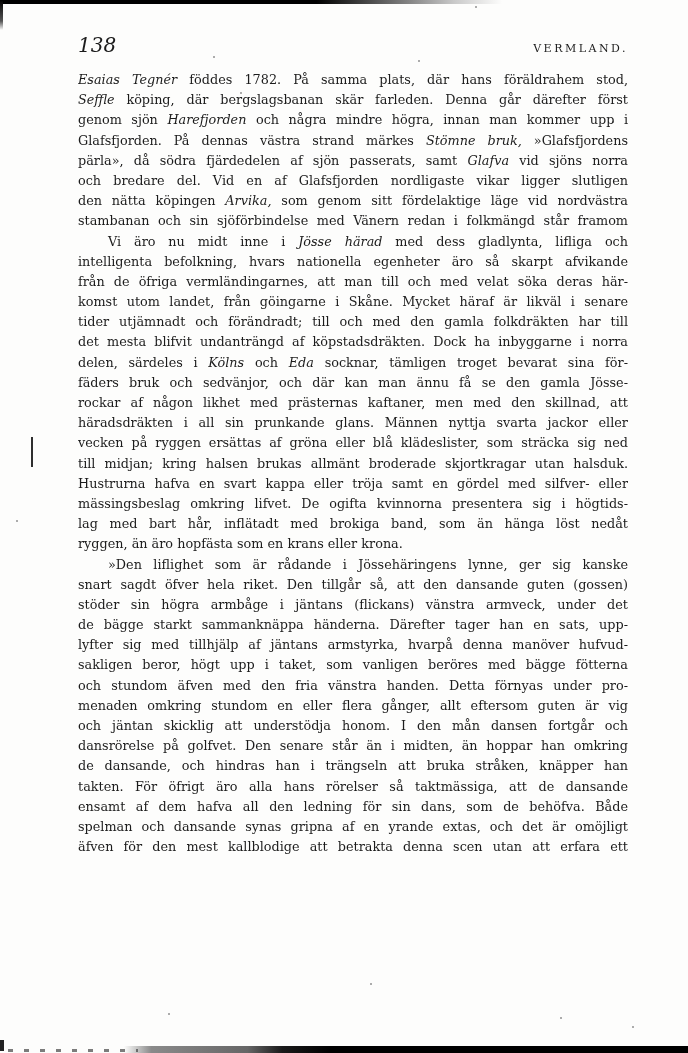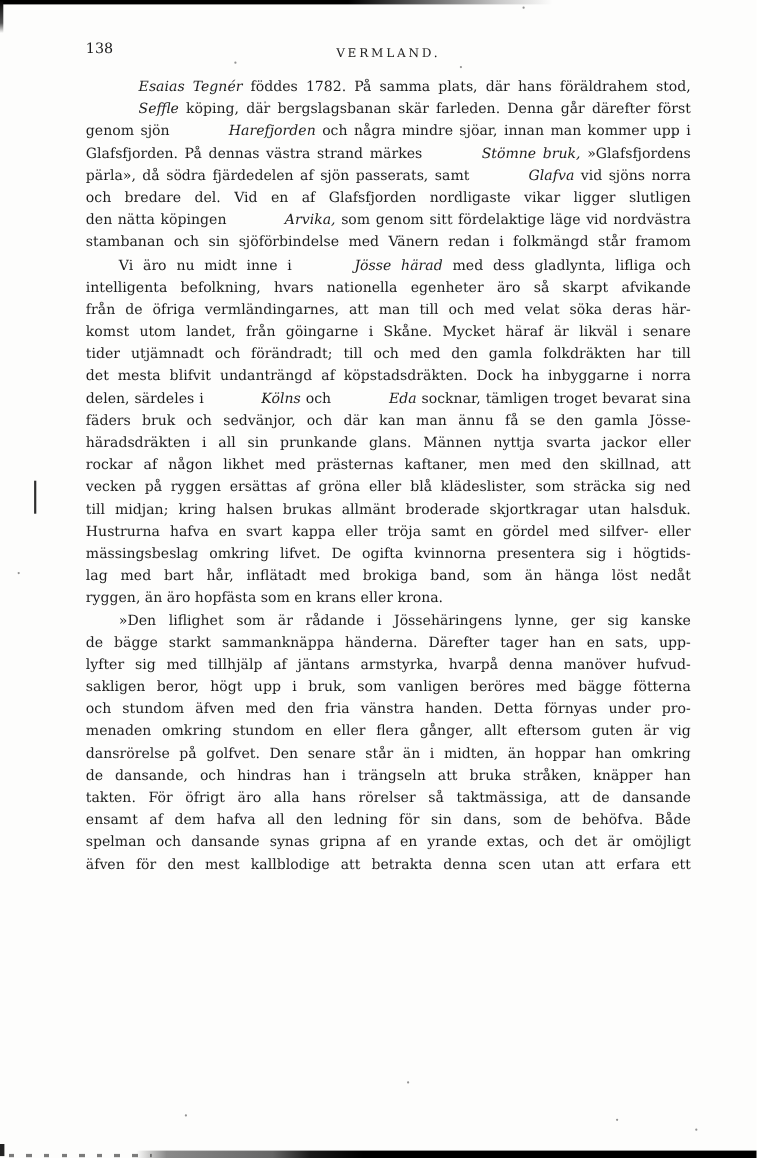--- a/index.html
+++ b/index.html
@@ -7,40 +7,40 @@
     position:relative;
     width:688px; height:1053px;
     background:#fdfdfc;
     overflow:hidden;
     font-family:"DejaVu Serif", serif;
     color:#1c1c1c;
   }
   
   .header-num {
     position:absolute; left:78px; top:36px;
-    font-size:13px; line-height:18px;
+    font-size:20px; line-height:18px;font-style:italic;
   }
   .header-title {
     position:absolute; left:78px; top:42px; width:550px;
-    text-align:center; font-size:11px; letter-spacing:2.5px;
+    text-align:right; font-size:11px; letter-spacing:2.5px;
   }
   
   .text-block {
     position:absolute; left:78px; top:70px; width:550px;
     font-size:12.8px;
   }
   .para { margin:0; }
   .tline {
     height:20.2px; line-height:20.2px;
     text-align:justify; text-align-last:justify;
     overflow:hidden; white-space:normal; hyphens:none;
   }
   .tline.last { text-align-last:left; }
   .tline.indent { text-indent:30px; }
-  .tline i { font-style:italic;margin-left:48px; }
+  .tline i { font-style:italic; }
   
   .top-edge {
     position:absolute; top:0; left:0; width:100%; height:4px;
     background:linear-gradient(90deg,#000 0%,#000 46%,#3a3a3a 52%,#8a8a8a 60%,#c9c9c9 66%,rgba(255,255,255,0) 73%);
   }
   .left-edge {
     position:absolute; top:0; left:0; width:3px; height:30px;
     background:linear-gradient(180deg,#000 0%,#555 70%,rgba(255,255,255,0) 100%);
   }
   .margin-mark {
@@ -87,52 +87,55 @@
   <div class="speck" style="left:560px;top:1017px;"></div>
   <div class="speck" style="left:632px;top:1026px;"></div>
 
   <div class="header-num">138</div>
   <div class="header-title">VERMLAND.</div>
 
   <main class="text-block" id="text-block">
       <div class="para">
         <div class="tline"><i>Esaias Tegnér</i><span> föddes 1782. På samma plats, där hans föräldrahem stod,</span></div>
         <div class="tline"><i>Seffle</i><span> köping, där bergslagsbanan skär farleden. Denna går därefter först</span></div>
-        <div class="tline"><span>genom sjön </span><i>Harefjorden</i><span> och några mindre sjöar, innan man kommer upp i</span></div>
+        <div class="tline"><span>genom sjön </span><i>Harefjorden</i><span> och några mindre högra, innan man kommer upp i</span></div>
         <div class="tline"><span>Glafsfjorden. På dennas västra strand märkes </span><i>Stömne bruk,</i><span> »Glafsfjordens</span></div>
         <div class="tline"><span>pärla», då södra fjärdedelen af sjön passerats, samt </span><i>Glafva</i><span> vid sjöns norra</span></div>
         <div class="tline"><span>och bredare del. Vid en af Glafsfjorden nordligaste vikar ligger slutligen</span></div>
         <div class="tline"><span>den nätta köpingen </span><i>Arvika,</i><span> som genom sitt fördelaktige läge vid nordvästra</span></div>
         <div class="tline"><span>stambanan och sin sjöförbindelse med Vänern redan i folkmängd står framom</span></div>
       </div>
       <div class="para">
         <div class="tline indent"><span>Vi äro nu midt inne i </span><i>Jösse härad</i><span> med dess gladlynta, lifliga och</span></div>
         <div class="tline"><span>intelligenta befolkning, hvars nationella egenheter äro så skarpt afvikande</span></div>
         <div class="tline"><span>från de öfriga vermländingarnes, att man till och med velat söka deras här-</span></div>
         <div class="tline"><span>komst utom landet, från göingarne i Skåne. Mycket häraf är likväl i senare</span></div>
         <div class="tline"><span>tider utjämnadt och förändradt; till och med den gamla folkdräkten har till</span></div>
         <div class="tline"><span>det mesta blifvit undanträngd af köpstadsdräkten. Dock ha inbyggarne i norra</span></div>
         <div class="tline"><span>delen, särdeles i </span><i>Kölns</i><span> och </span><i>Eda</i><span> socknar, tämligen troget bevarat sina för-</span></div>
         <div class="tline"><span>fäders bruk och sedvänjor, och där kan man ännu få se den gamla Jösse-</span></div>
+        <div class="tline"><span>rockar af någon likhet med prästernas kaftaner, men med den skillnad, att</span></div>
         <div class="tline"><span>häradsdräkten i all sin prunkande glans. Männen nyttja svarta jackor eller</span></div>
-        <div class="tline"><span>rockar af någon likhet med prästernas kaftaner, men med den skillnad, att</span></div>
         <div class="tline"><span>vecken på ryggen ersättas af gröna eller blå klädeslister, som sträcka sig ned</span></div>
         <div class="tline"><span>till midjan; kring halsen brukas allmänt broderade skjortkragar utan halsduk.</span></div>
         <div class="tline"><span>Hustrurna hafva en svart kappa eller tröja samt en gördel med silfver- eller</span></div>
         <div class="tline"><span>mässingsbeslag omkring lifvet. De ogifta kvinnorna presentera sig i högtids-</span></div>
         <div class="tline"><span>lag med bart hår, inflätadt med brokiga band, som än hänga löst nedåt</span></div>
         <div class="tline last"><span>ryggen, än äro hopfästa som en krans eller krona.</span></div>
       </div>
       <div class="para">
         <div class="tline indent"><span>»Den liflighet som är rådande i Jössehäringens lynne, ger sig kanske</span></div>
+        <div class="tline"><span>snart sagdt öfver hela riket. Den tillgår så, att den dansande guten (gossen)</span></div>
+        <div class="tline"><span>stöder sin högra armbåge i jäntans (flickans) vänstra armveck, under det</span></div>
         <div class="tline"><span>de bägge starkt sammanknäppa händerna. Därefter tager han en sats, upp-</span></div>
         <div class="tline"><span>lyfter sig med tillhjälp af jäntans armstyrka, hvarpå denna manöver hufvud-</span></div>
-        <div class="tline"><span>sakligen beror, högt upp i bruk, som vanligen beröres med bägge fötterna</span></div>
+        <div class="tline"><span>sakligen beror, högt upp i taket, som vanligen beröres med bägge fötterna</span></div>
         <div class="tline"><span>och stundom äfven med den fria vänstra handen. Detta förnyas under pro-</span></div>
         <div class="tline"><span>menaden omkring stundom en eller flera gånger, allt eftersom guten är vig</span></div>
+        <div class="tline"><span>och jäntan skicklig att understödja honom. I den mån dansen fortgår och</span></div>
         <div class="tline"><span>dansrörelse på golfvet. Den senare står än i midten, än hoppar han omkring</span></div>
         <div class="tline"><span>de dansande, och hindras han i trängseln att bruka stråken, knäpper han</span></div>
         <div class="tline"><span>takten. För öfrigt äro alla hans rörelser så taktmässiga, att de dansande</span></div>
         <div class="tline"><span>ensamt af dem hafva all den ledning för sin dans, som de behöfva. Både</span></div>
         <div class="tline"><span>spelman och dansande synas gripna af en yrande extas, och det är omöjligt</span></div>
         <div class="tline"><span>äfven för den mest kallblodige att betrakta denna scen utan att erfara ett</span></div>
       </div>
     </main>
 
 </div>

